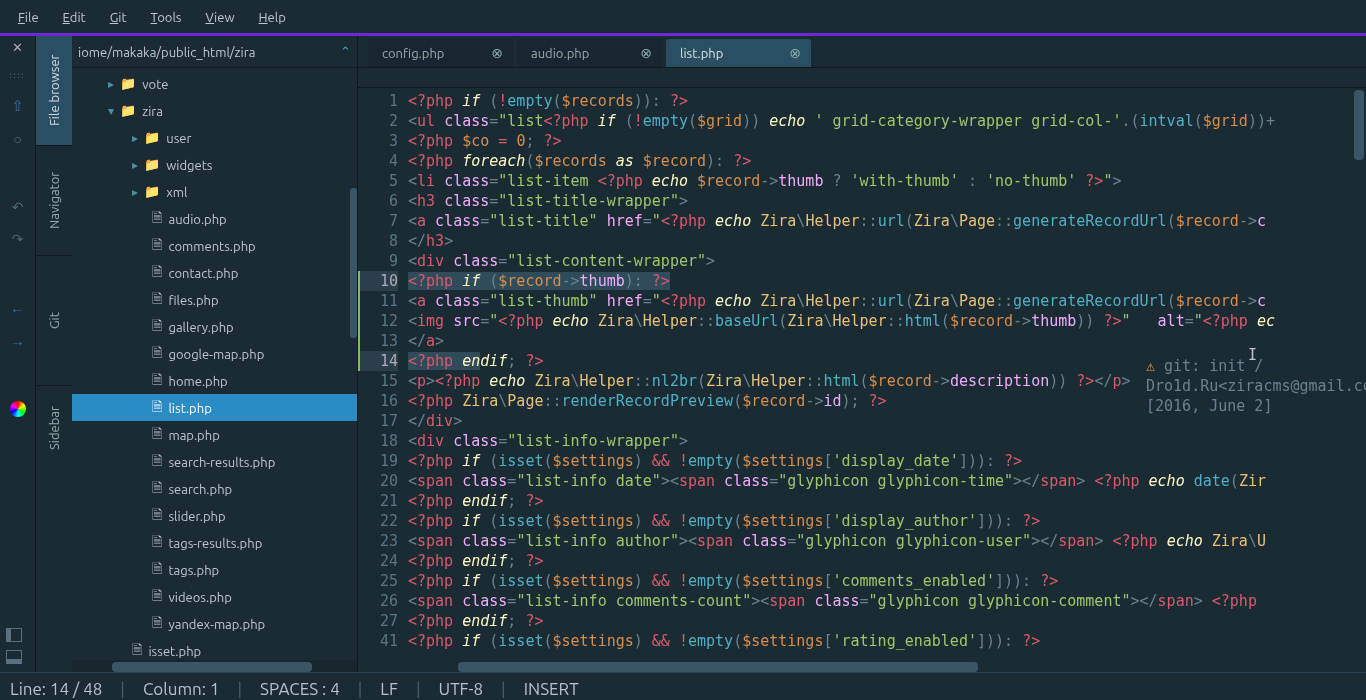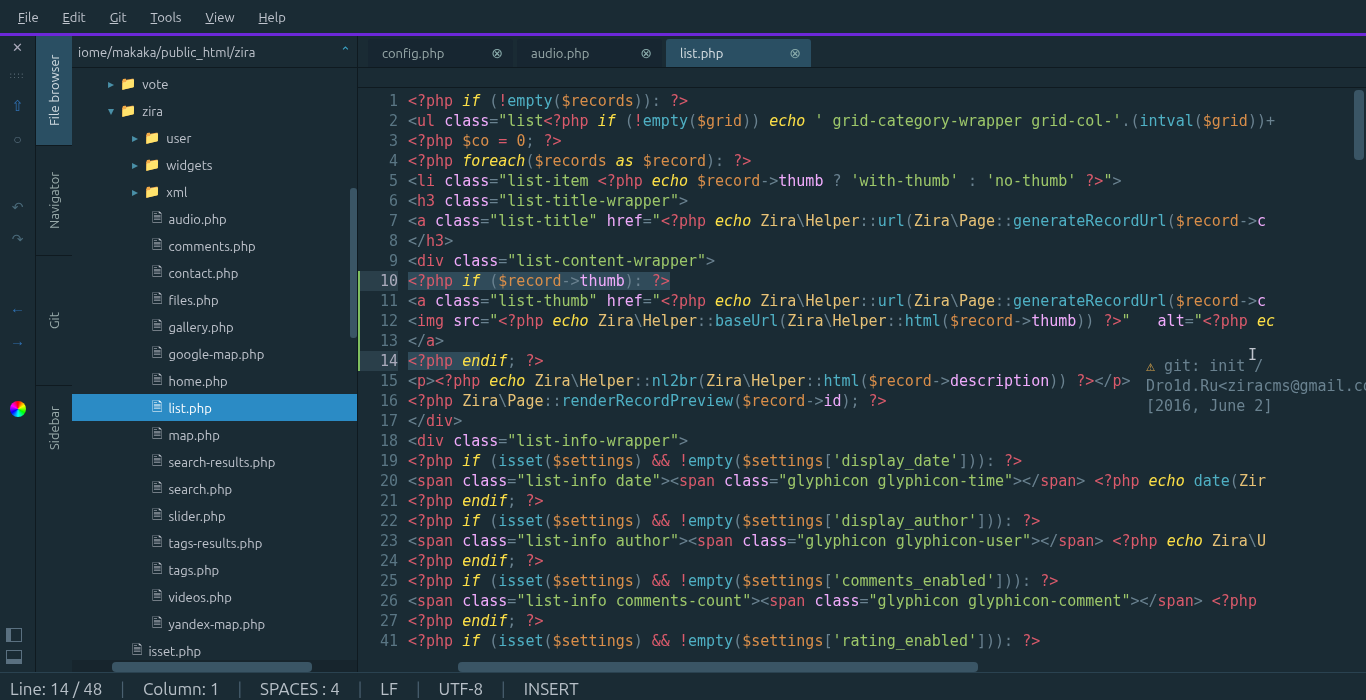--- a/index.html
+++ b/index.html
@@ -43,21 +43,21 @@
 .tab-item .tab-close { color: #8aa; font-size: 14px; margin-left: 12px; }
 .breadcrumb-bar { height: 20px; background:#1a2b34; border-bottom:1px solid #0f1a20;}
 .code { flex: 1; display: flex; font-family: "Consolas","Monaco",monospace; font-size: 15px; line-height: 20px; overflow: hidden; position: relative; }
 .gutter { width: 50px; text-align: right; padding-right: 10px; color: #5a7684; user-select: none; padding-top:3px;}
 .gutter .ln { height: 20px; position:relative;}
 .gutter .ln.hl { background: #2a3f4a; color:#aab; }
 .gutter .mark::before { content:''; position:absolute; left:-1px; top:0; width:3px; height:20px; background:#7fbf5f;}
 .codelines { flex: 1; padding-top:3px; white-space: pre; }
 .codelines .line { height: 20px; }
 .k-red { color: #d95a6b; }
-.k-purple { color: #fde047; font-style: italic; }
+.k-purple { color: #fef9c3; font-style: italic; }
 .k-blue { color: #f0abfc; }
 .k-cyan { color: #4fb0c4; }
 .k-green { color: #9dc76a; }
 .k-orange { color: #d98e4a; }
 .k-yellow { color: #e6c176; }
 .k-grey { color: #6a8290; }
 .sel-bg { background: #304b5a; }
 .code-scroll-h { position:absolute; bottom:0; left:100px; width:520px; height:10px; background:#3a5565; border-radius:4px;}
 .code-scroll-v { position:absolute; right:2px; top:2px; width:10px; height:70px; background:#3a5565; border-radius:4px;}
 .cursor-mark { position:absolute; left:890px; top:257px; color:#c0c5ce; font-family:monospace; }

